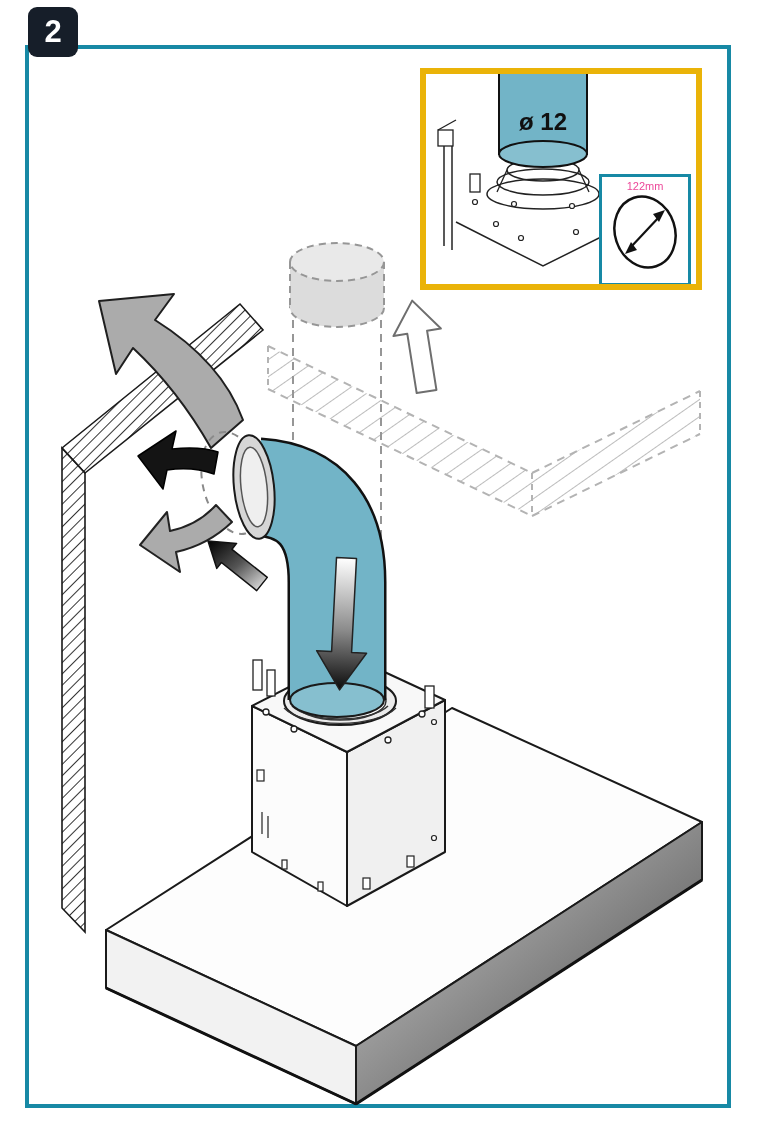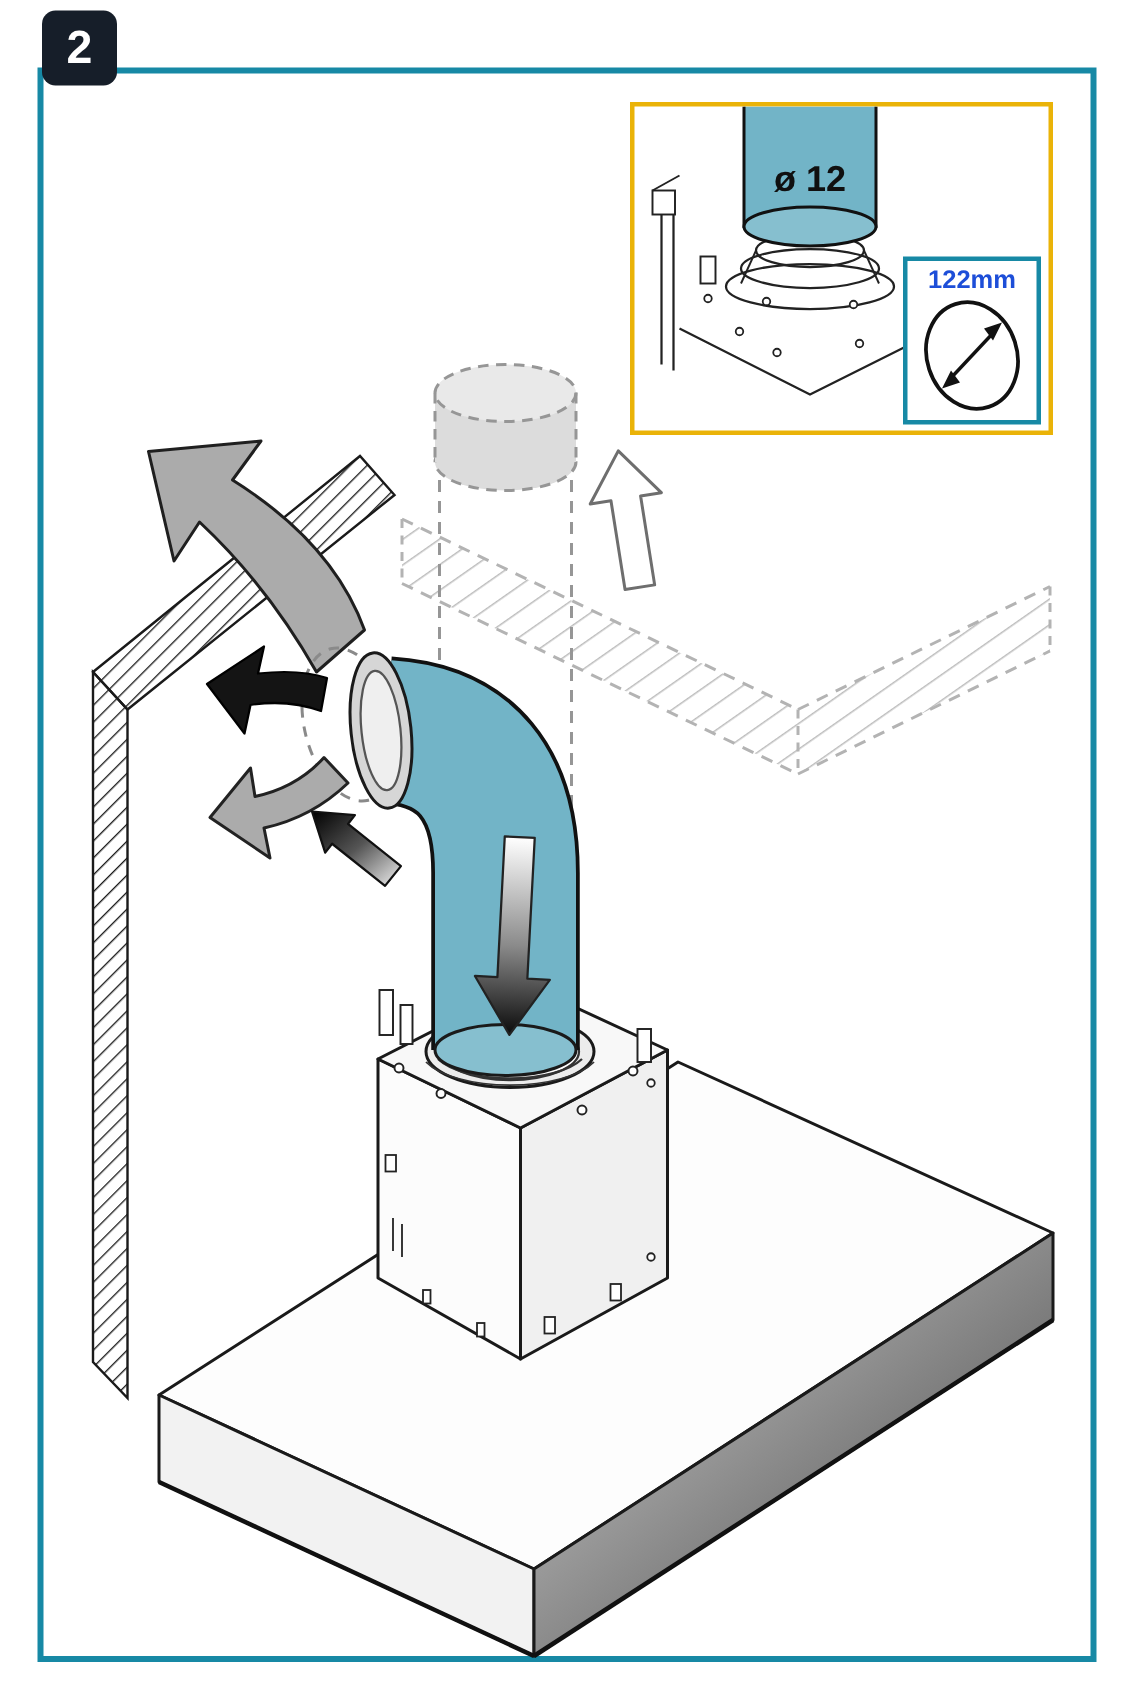--- a/index.html
+++ b/index.html
@@ -5,25 +5,25 @@
   html,body{margin:0;padding:0;background:#ffffff;}
   .canvas{position:relative;width:757px;height:1136px;background:#ffffff;overflow:hidden;
           font-family:"Liberation Sans",sans-serif;}
   .frame{position:absolute;left:25px;top:45px;width:706px;height:1063px;
          border:4px solid #1789a5;box-sizing:border-box;background:transparent;}
   .step-badge{position:absolute;left:28px;top:7px;width:50px;height:50px;background:#161e29;
               border-radius:9px;color:#ffffff;font-weight:bold;font-size:31px;
               display:flex;align-items:center;justify-content:center;z-index:30;}
   .art{position:absolute;left:0;top:0;width:757px;height:1136px;z-index:10;}
   .inset{position:absolute;left:420px;top:68px;width:282px;height:222px;background:#ffffff;
-         border:3px solid #eab308;box-sizing:border-box;z-index:20;overflow:hidden;}
+         border:6px solid #eab308;box-sizing:border-box;z-index:20;overflow:hidden;}
   .inset-art{position:absolute;left:0;top:0;width:276px;height:216px;}
   .dim-box{position:absolute;right:5px;top:100px;width:92px;height:112px;background:#ffffff;
            border:3px solid #1789a5;box-sizing:border-box;z-index:25;}
-  .dim-label{width:100%;text-align:center;font-weight:bold;font-size:17px;color:#1d4ed8;
+  .dim-label{width:100%;text-align:center;font-weight:normal;font-size:11px;color:#ec4899;
              padding-top:3px;}
   .dim-art{display:block;margin:0 auto;}
   svg text{font-family:"Liberation Sans",sans-serif;}
 </style>
 </head>
 <body>
 
 <div class="canvas">
 
   <div class="frame"></div>

